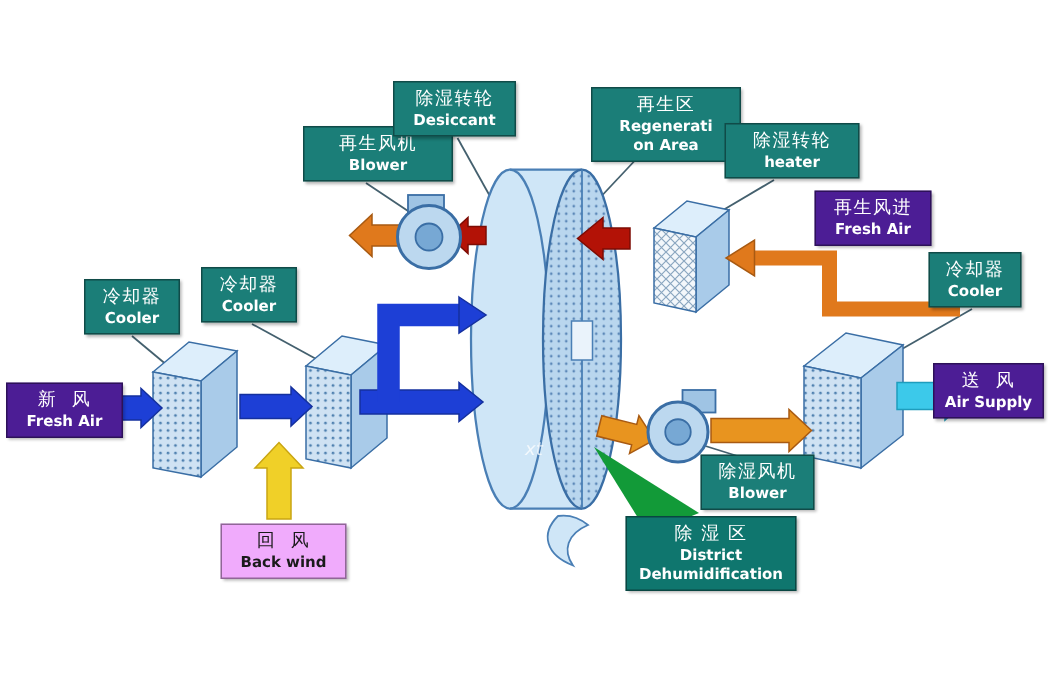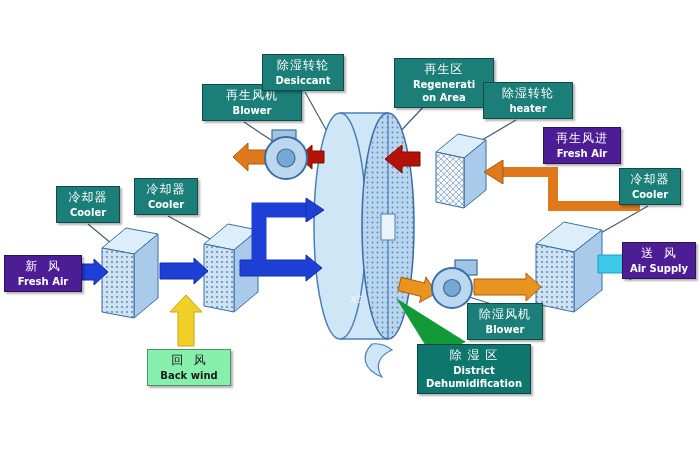--- a/index.html
+++ b/index.html
@@ -7,21 +7,21 @@
   body{position:relative;background:#ffffff;font-family:"DejaVu Sans","Liberation Sans",sans-serif;overflow:hidden}
   .stage{position:absolute;inset:0;width:700px;height:451px}
   svg.canvas{position:absolute;left:0;top:0;z-index:1}
   .label{position:absolute;z-index:5;color:#fff;text-align:center;padding:3px 4px;line-height:1.3;
          border:1px solid rgba(0,0,0,.4);box-shadow:1.5px 1.5px 2px rgba(0,0,0,.3)}
   .label .zh{font-size:12px;font-weight:normal;white-space:pre;letter-spacing:1px}
   .label .en{font-size:10px;font-weight:bold;letter-spacing:0}
   .teal{background:#1b7e78}
   .purple{background:#4c1d95}
   .orange{background:#dd8630}
-  .yellow{background:#86efac;color:#1a1a1a}
+  .yellow{background:#f0abfc;color:#1a1a1a}
   .green{background:#0f766e}
 </style>
 </head>
 <body>
 
 <div class="stage">
 
 <svg class="canvas" width="700" height="451" viewBox="0 0 700 451" xmlns="http://www.w3.org/2000/svg">
   <defs>
     <pattern id="pDots" width="5" height="5" patternUnits="userSpaceOnUse">

